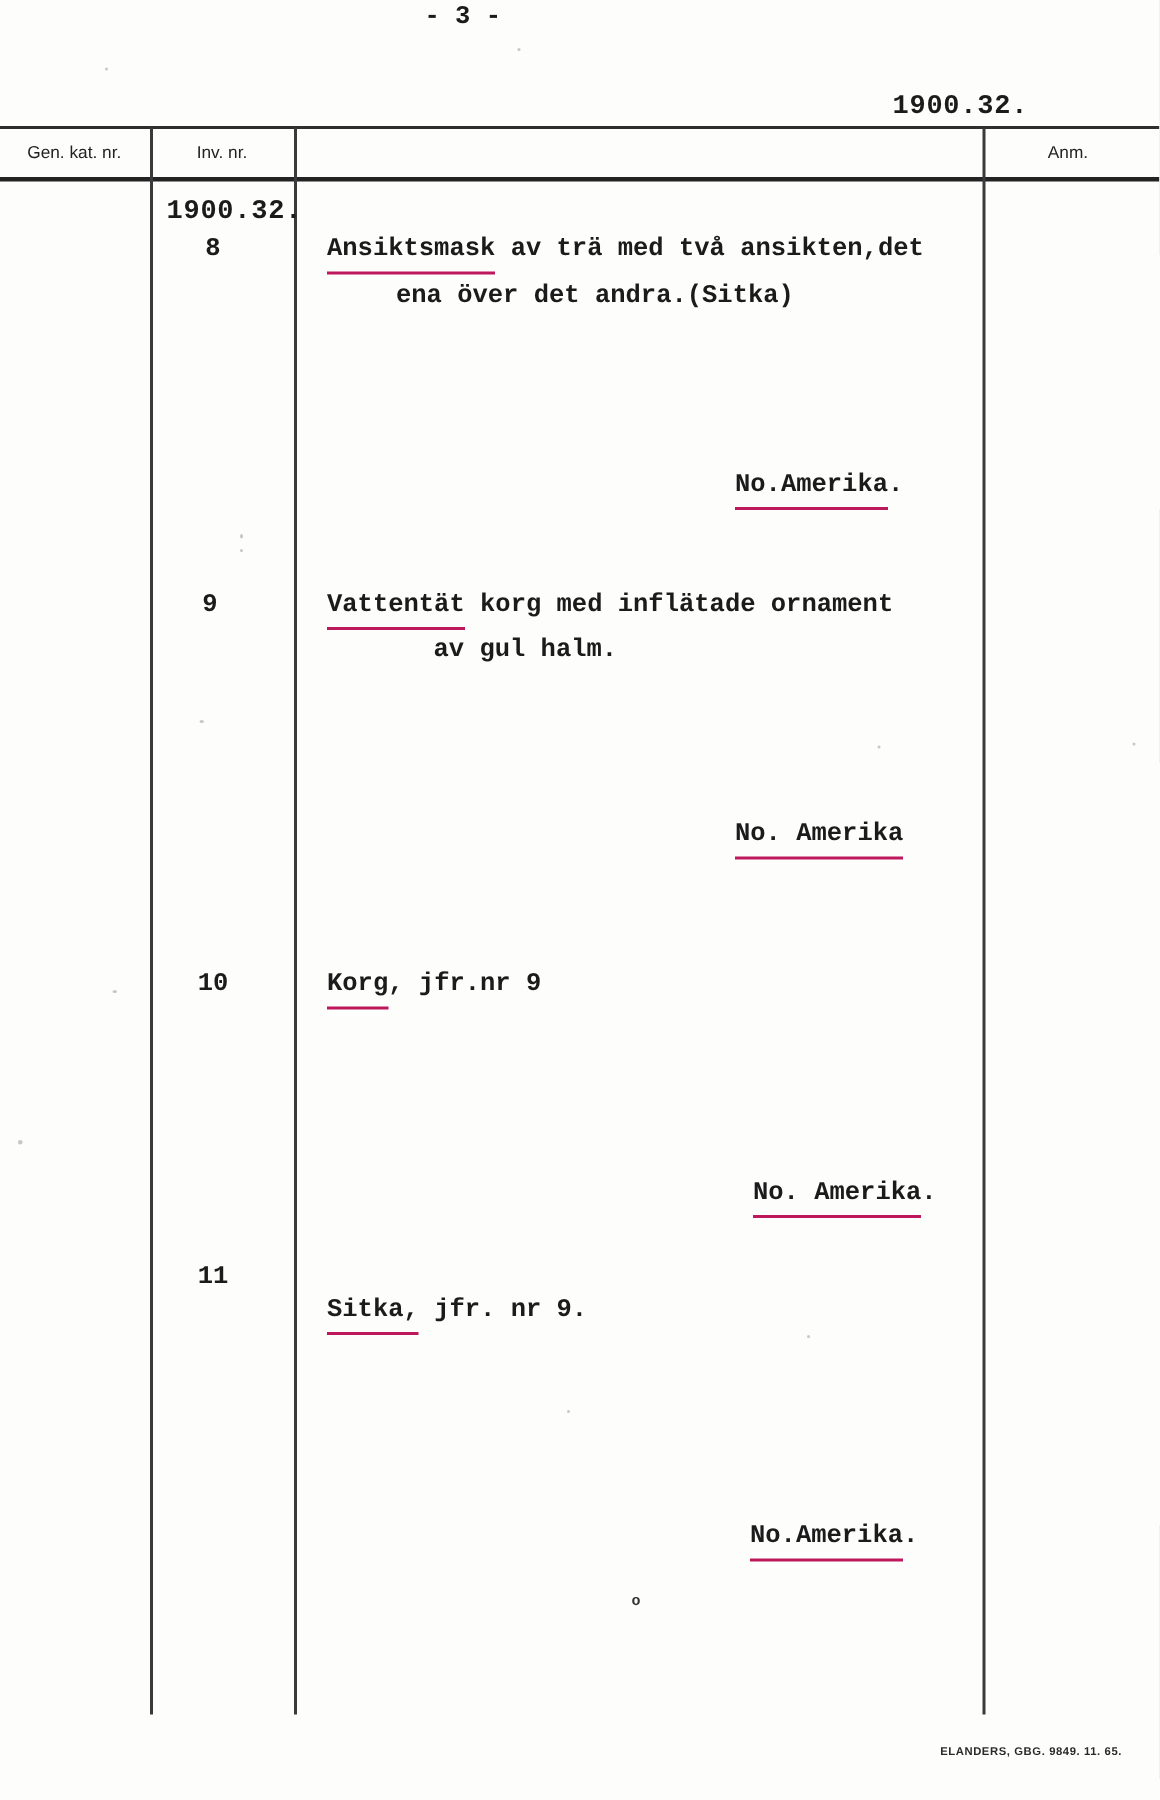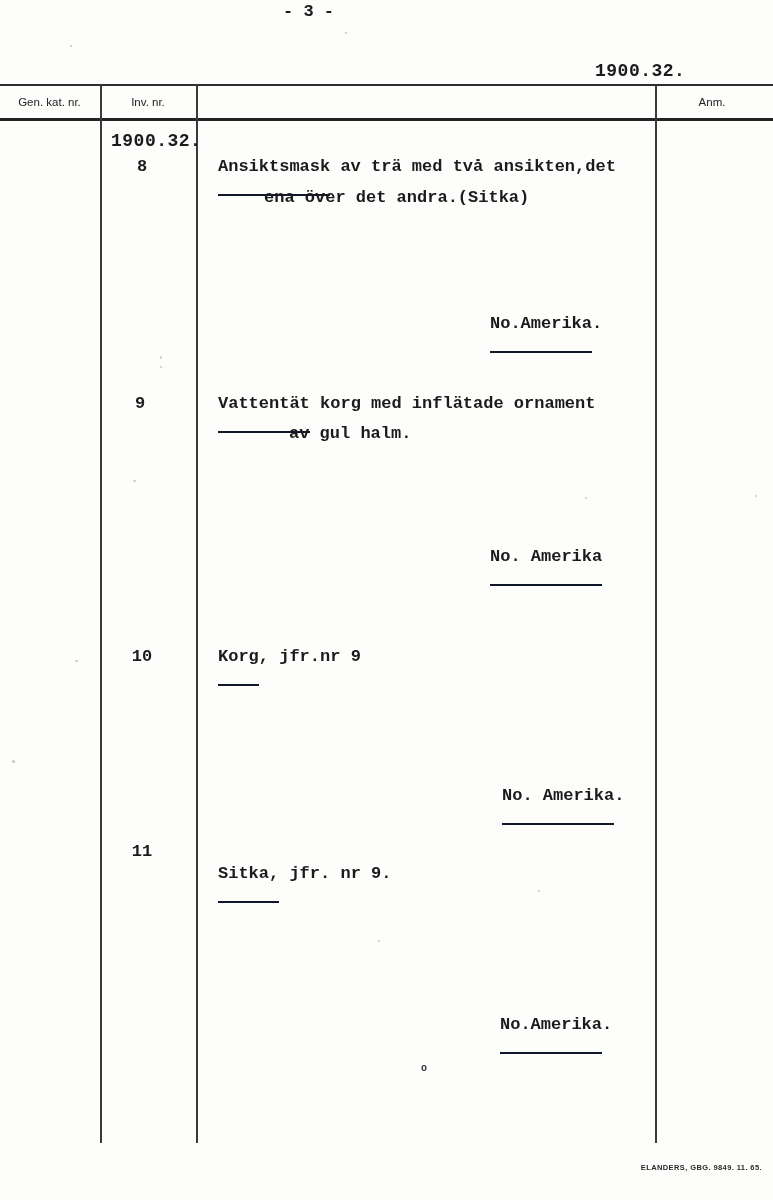--- a/index.html
+++ b/index.html
@@ -25,22 +25,22 @@
     font-size: 17px;
     line-height: 20px;
     color: #1b1b1b;
     white-space: pre;
   }
   .tw-lg {
     font-size: 18px;
     letter-spacing: 0.5px;
   }
   .u {
-    border-bottom: 2px solid #0f172a;
-    padding-bottom: 18px;
+    border-bottom: 2px solid #be185d;
+    padding-bottom: 5px;
   }
   
   .form-label {
     position: absolute;
     font-family: "Liberation Sans", sans-serif;
     font-size: 11.5px;
     color: #222;
     text-align: center;
   }
   
@@ -115,21 +115,21 @@
   <div class="tw center-num" style="left:120px; top:647px;">10</div>
   <div class="tw" style="left:218px; top:647px;"><span class="u">Korg</span><span>, jfr.nr 9</span></div>
   <div class="tw" style="left:502px; top:786px;"><span class="u">No. Amerika</span><span>.</span></div>
 
   <div class="tw center-num" style="left:120px; top:842px;">11</div>
   <div class="tw" style="left:218px; top:864px;"><span class="u">Sitka,</span><span> jfr. nr 9.</span></div>
   <div class="tw" style="left:500px; top:1015px;"><span class="u">No.Amerika</span><span>.</span></div>
 
   <div class="stray" style="left:421px; top:1063px;">o</div>
 
-  <div class="imprint" style="right:11px; top:1163px;">ELANDERS, GBG. 9849. 11. 65.</div>
+  <div class="imprint" style="right:25px; top:1163px;">ELANDERS, GBG. 9849. 11. 65.</div>
 
   <div class="speck" style="left:160px; top:356px; width:2px; height:3px;"></div>
   <div class="speck" style="left:160px; top:366px; width:2px; height:2px;"></div>
   <div class="speck" style="left:133px; top:480px; width:3px; height:2px;"></div>
   <div class="speck" style="left:75px; top:660px; width:3px; height:2px;"></div>
   <div class="speck" style="left:12px; top:760px; width:3px; height:3px;"></div>
   <div class="speck" style="left:585px; top:497px; width:2px; height:2px;"></div>
   <div class="speck" style="left:755px; top:495px; width:2px; height:2px;"></div>
   <div class="speck" style="left:378px; top:940px; width:2px; height:2px;"></div>
   <div class="speck" style="left:538px; top:890px; width:2px; height:2px;"></div>

